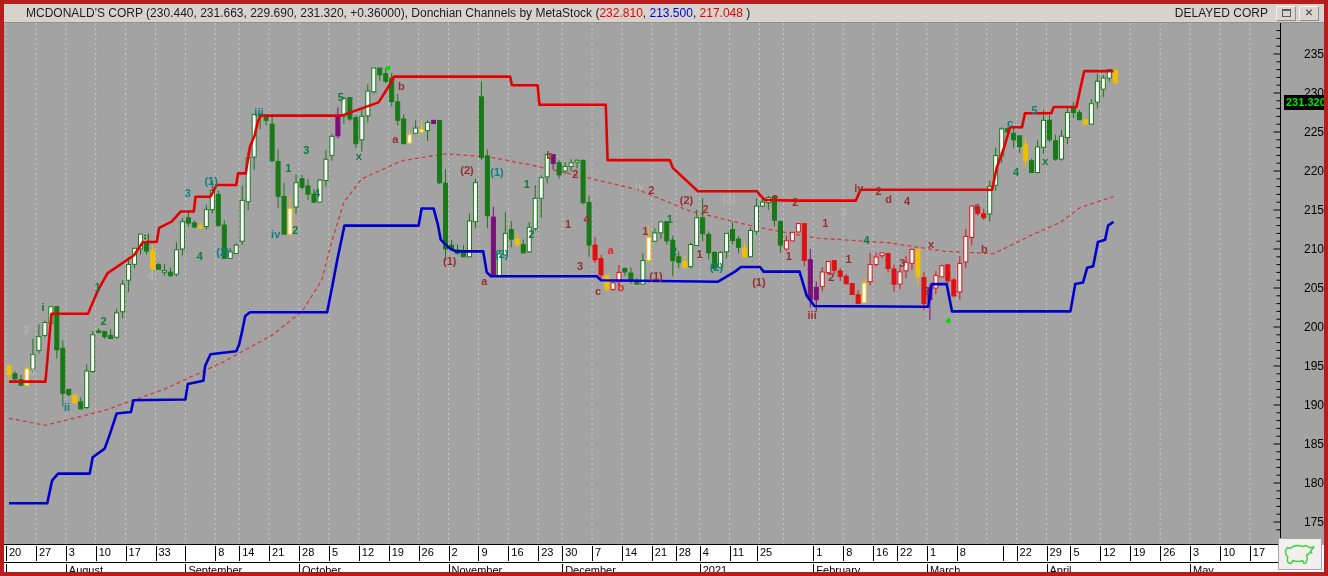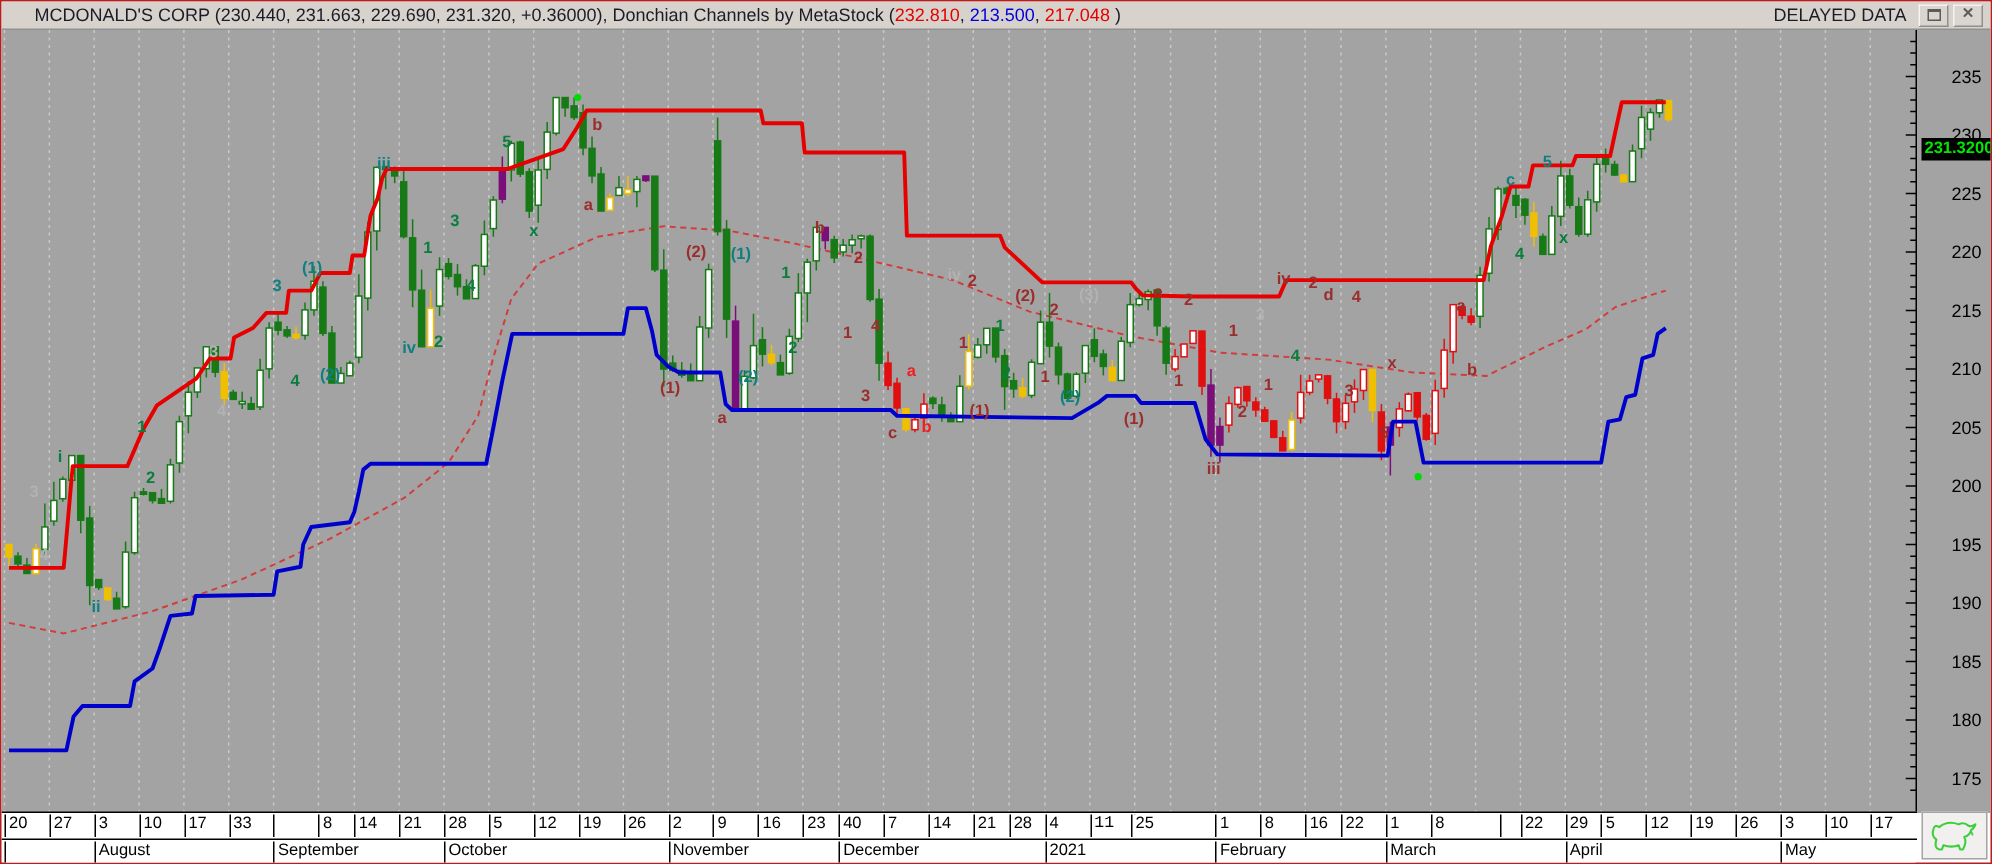--- a/index.html
+++ b/index.html
@@ -1,20 +1,20 @@
 <!DOCTYPE html>
 <html><head>
 <meta charset="utf-8">
 <style>
   html,body{margin:0;padding:0;background:#fff;}
   *{box-sizing:border-box;}
   .window{
     position:relative;width:1328px;height:576px;
     font-family:"Liberation Sans",sans-serif;
-    border:1px solid #b91c1c;background:#ffffff;overflow:hidden;
+    border:4px solid #b91c1c;background:#ffffff;overflow:hidden;
   }
   .titlebar{
     position:absolute;left:0;top:0;width:100%;height:19px;
     background:#d7d3cc;border-bottom:1px solid #919191;
     display:flex;align-items:center;font-size:12px;color:#1c1c28;
   }
   .titlebar .title-text{padding-left:22px;white-space:nowrap;}
   .titlebar .spacer{flex:1;}
   .titlebar .delayed{font-size:12px;color:#1c1c28;margin-right:8px;white-space:nowrap;}
   .tb-btn{
@@ -46,21 +46,21 @@
 </head>
 <body>
 
 <div class="window">
 
   <div class="titlebar">
     <div class="title-text">
       <span>MCDONALD'S CORP</span><span> (230.440, 231.663, 229.690, 231.320, +0.36000)</span><span>, Donchian Channels by MetaStock (</span><span id="indicator-values"><span style="color: rgb(230, 0, 0);">232.810</span><span style="color: rgb(28, 28, 40);">, </span><span style="color: rgb(0, 0, 224);">213.500</span><span style="color: rgb(28, 28, 40);">, </span><span style="color: rgb(230, 0, 0);">217.048</span><span style="color: rgb(28, 28, 40);"> )</span></span>
     </div>
     <div class="spacer"></div>
-    <div class="delayed">DELAYED DATA</div>
+    <div class="delayed">DELAYED CORP</div>
     <button class="tb-btn" title="Restore">
       <span class="restore-glyph"></span>
     </button>
     <button class="tb-btn" title="Close">
       <span>✕</span>
     </button>
   </div>
 
   <div class="chart-area">
     <svg id="plot" width="1328" height="522">
@@ -653,27 +653,27 @@
         <div class="wcell" style="left: 265.12px; width: 29.9px;">21</div>
         <div class="wcell" style="left: 295.02px; width: 29.9px;">28</div>
         <div class="wcell" style="left: 324.92px; width: 29.9px;">5</div>
         <div class="wcell" style="left: 354.82px; width: 29.9px;">12</div>
         <div class="wcell" style="left: 384.72px; width: 29.9px;">19</div>
         <div class="wcell" style="left: 414.62px; width: 29.9px;">26</div>
         <div class="wcell" style="left: 444.52px; width: 29.9px;">2</div>
         <div class="wcell" style="left: 474.42px; width: 29.9px;">9</div>
         <div class="wcell" style="left: 504.32px; width: 29.9px;">16</div>
         <div class="wcell" style="left: 534.22px; width: 23.92px;">23</div>
-        <div class="wcell" style="left: 558.14px; width: 29.9px;">40</div>
+        <div class="wcell" style="left: 558.14px; width: 29.9px;">30</div>
         <div class="wcell" style="left: 588.04px; width: 29.9px;">7</div>
         <div class="wcell" style="left: 617.94px; width: 29.9px;">14</div>
         <div class="wcell" style="left: 647.84px; width: 23.92px;">21</div>
         <div class="wcell" style="left: 671.76px; width: 23.92px;">28</div>
         <div class="wcell" style="left: 695.68px; width: 29.9px;">4</div>
-        <div class="wcell" style="left: 725.58px; width: 29.9px; font-family: Liberation Mono, monospace;">11</div>
+        <div class="wcell" style="left: 725.58px; width: 29.9px;">11</div>
         <div class="wcell" style="left: 755.48px; width: 23.92px;">19</div>
         <div class="wcell" style="left: 753px; width: 29.9px;">25</div>
         <div class="wcell" style="left: 809.3px; width: 29.9px;">1</div>
         <div class="wcell" style="left: 839.2px; width: 29.9px;">8</div>
         <div class="wcell" style="left: 869.1px; width: 23.92px;">16</div>
         <div class="wcell" style="left: 893.02px; width: 29.9px;">22</div>
         <div class="wcell" style="left: 922.92px; width: 29.9px;">1</div>
         <div class="wcell" style="left: 952.82px; width: 29.9px;">8</div>
         <div class="wcell" style="left: 999px; width: 29.9px; padding-left: 40px;">15</div>
         <div class="wcell" style="left: 1012.62px; width: 29.9px;">22</div>

